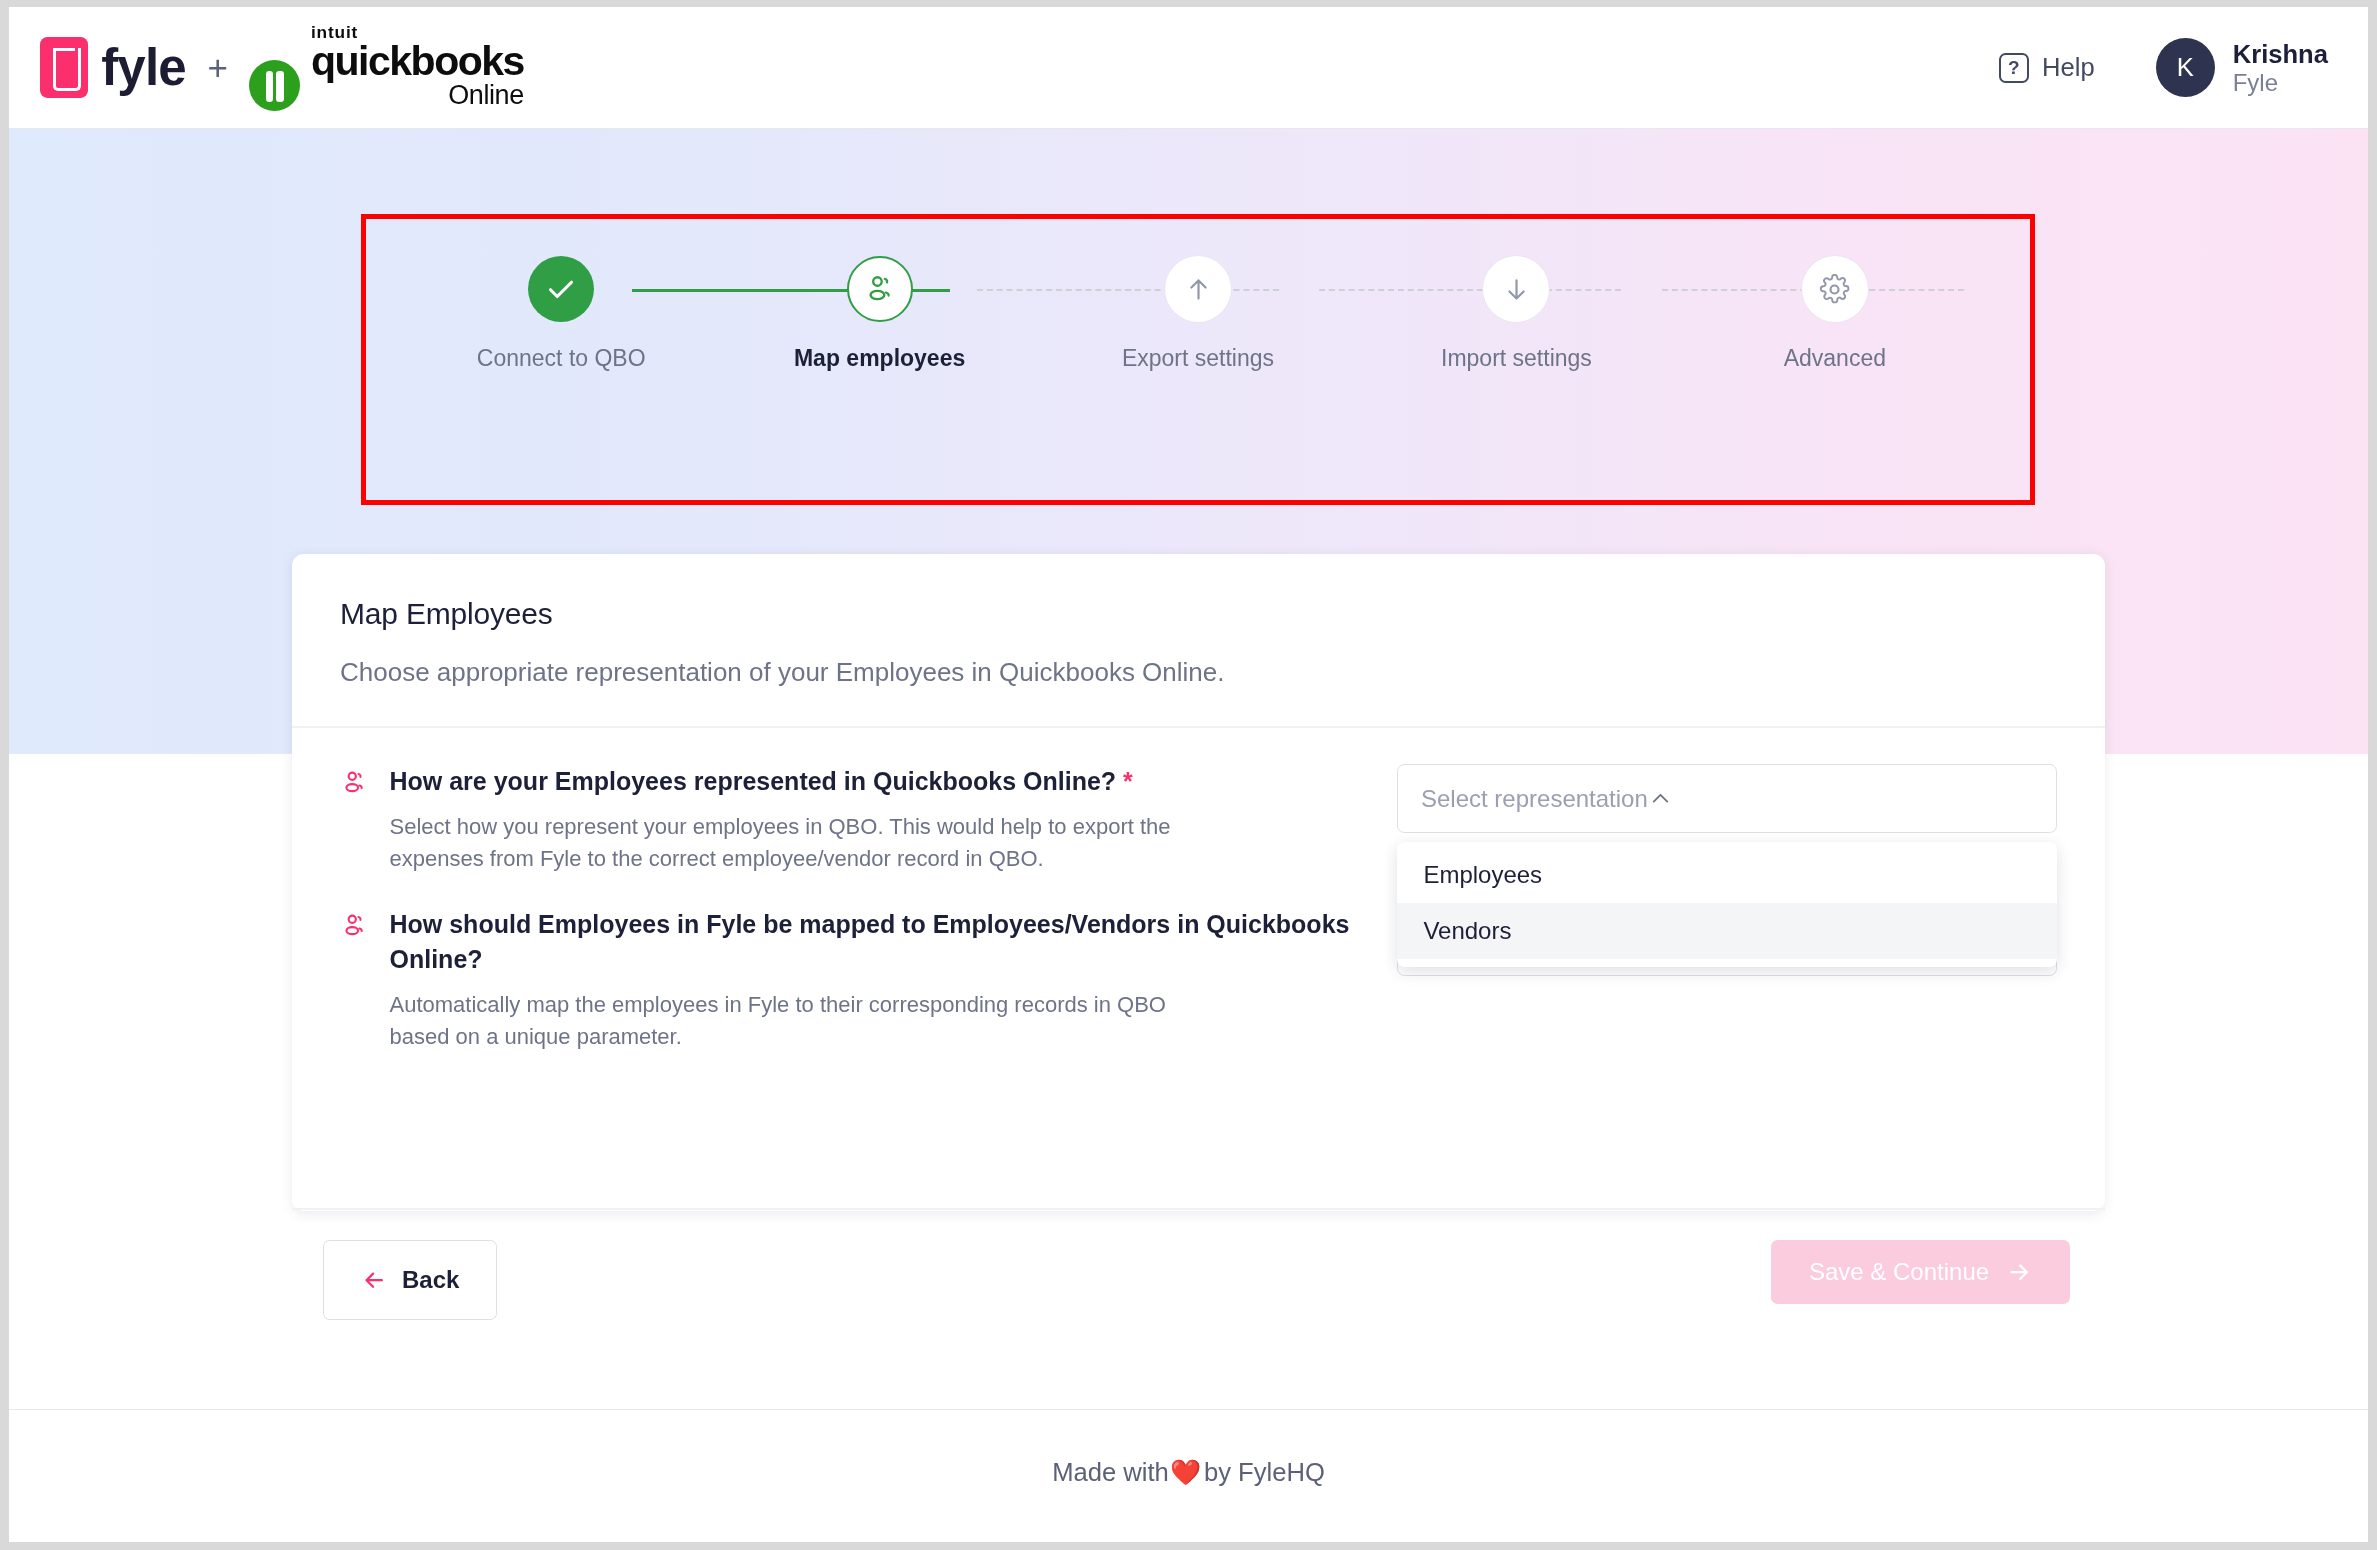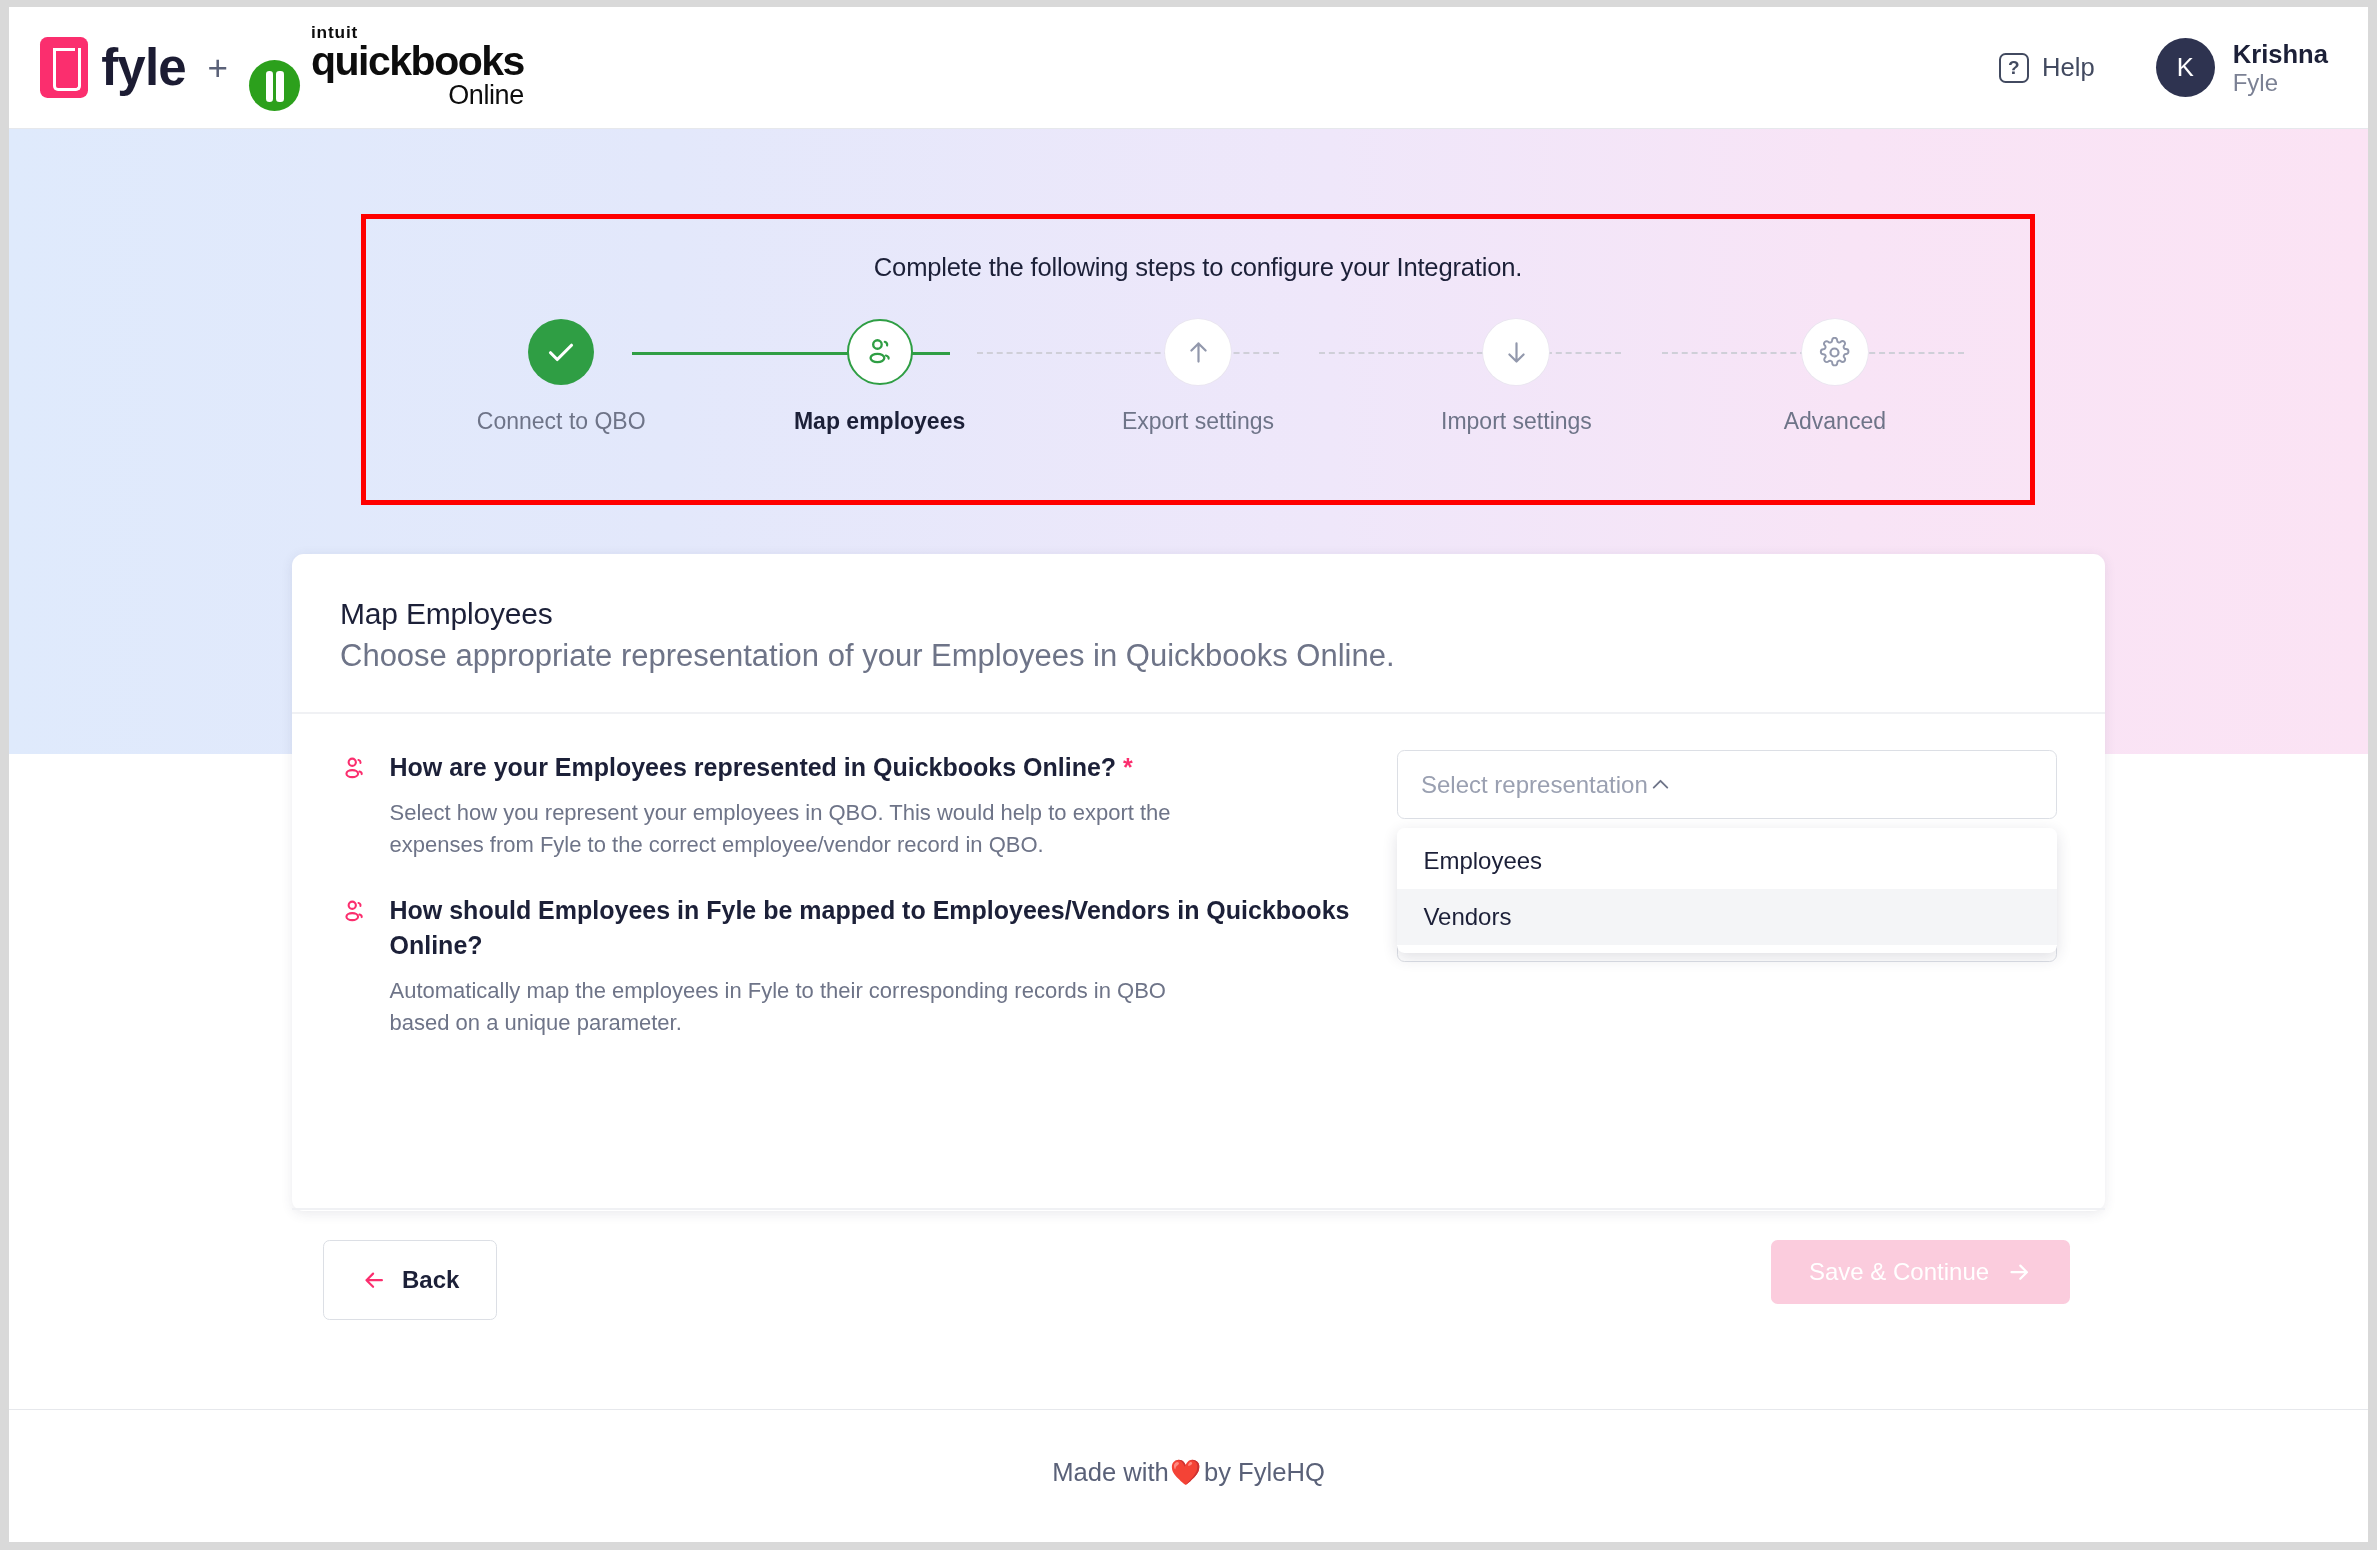--- a/index.html
+++ b/index.html
@@ -150,21 +150,21 @@
     width: 1813px; height: 657px;
     background: #fff; border-radius: 11.6px;
     box-shadow: 0 2.5px 11.6px rgba(60,60,90,0.10);
   }
   .card-head { padding: 43px 48px 0 48px; }
   .card-title {
     font-size: 30px; font-weight: 500; color: #1c2038;
     letter-spacing: -0.2px;
   }
   .card-sub {
-    margin-top: 7px; font-size: 31px; color: #6e7488; font-weight: 400;
+    margin-top: 26px; font-size: 26px; color: #6e7488; font-weight: 400;
   }
   .card-divider {
     margin-top: 38px; height: 1.7px; background: #f0f1f4;
   }
 
   .qrow { display: flex; padding: 36px 48px 0 48px; }
   .qrow.second { padding-top: 33px; }
   .q-left { width: 1024px; display: flex; gap: 21.5px; }
   .people-icon { flex: none; margin-top: 5px; }
   .q-title {
@@ -265,21 +265,20 @@
           <span class="user-name">Krishna</span>
           <span class="user-org">Fyle</span>
         </div>
       </div>
     </div>
   </div>
 
   <div class="band"></div>
 
   <div class="stepper-wrap">
-    <div class="stepper-title">Complete the following steps to configure your Integration.</div>
 
     <div class="steps">
 
       <div class="connector solid" style="left:266px;width:318px;"></div>
       <div class="connector dashed" style="left:611px;width:302px;"></div>
       <div class="connector dashed" style="left:953px;width:302px;"></div>
       <div class="connector dashed" style="left:1296px;width:302px;"></div>
 
       <div class="step">
         <div class="step-circle done">

